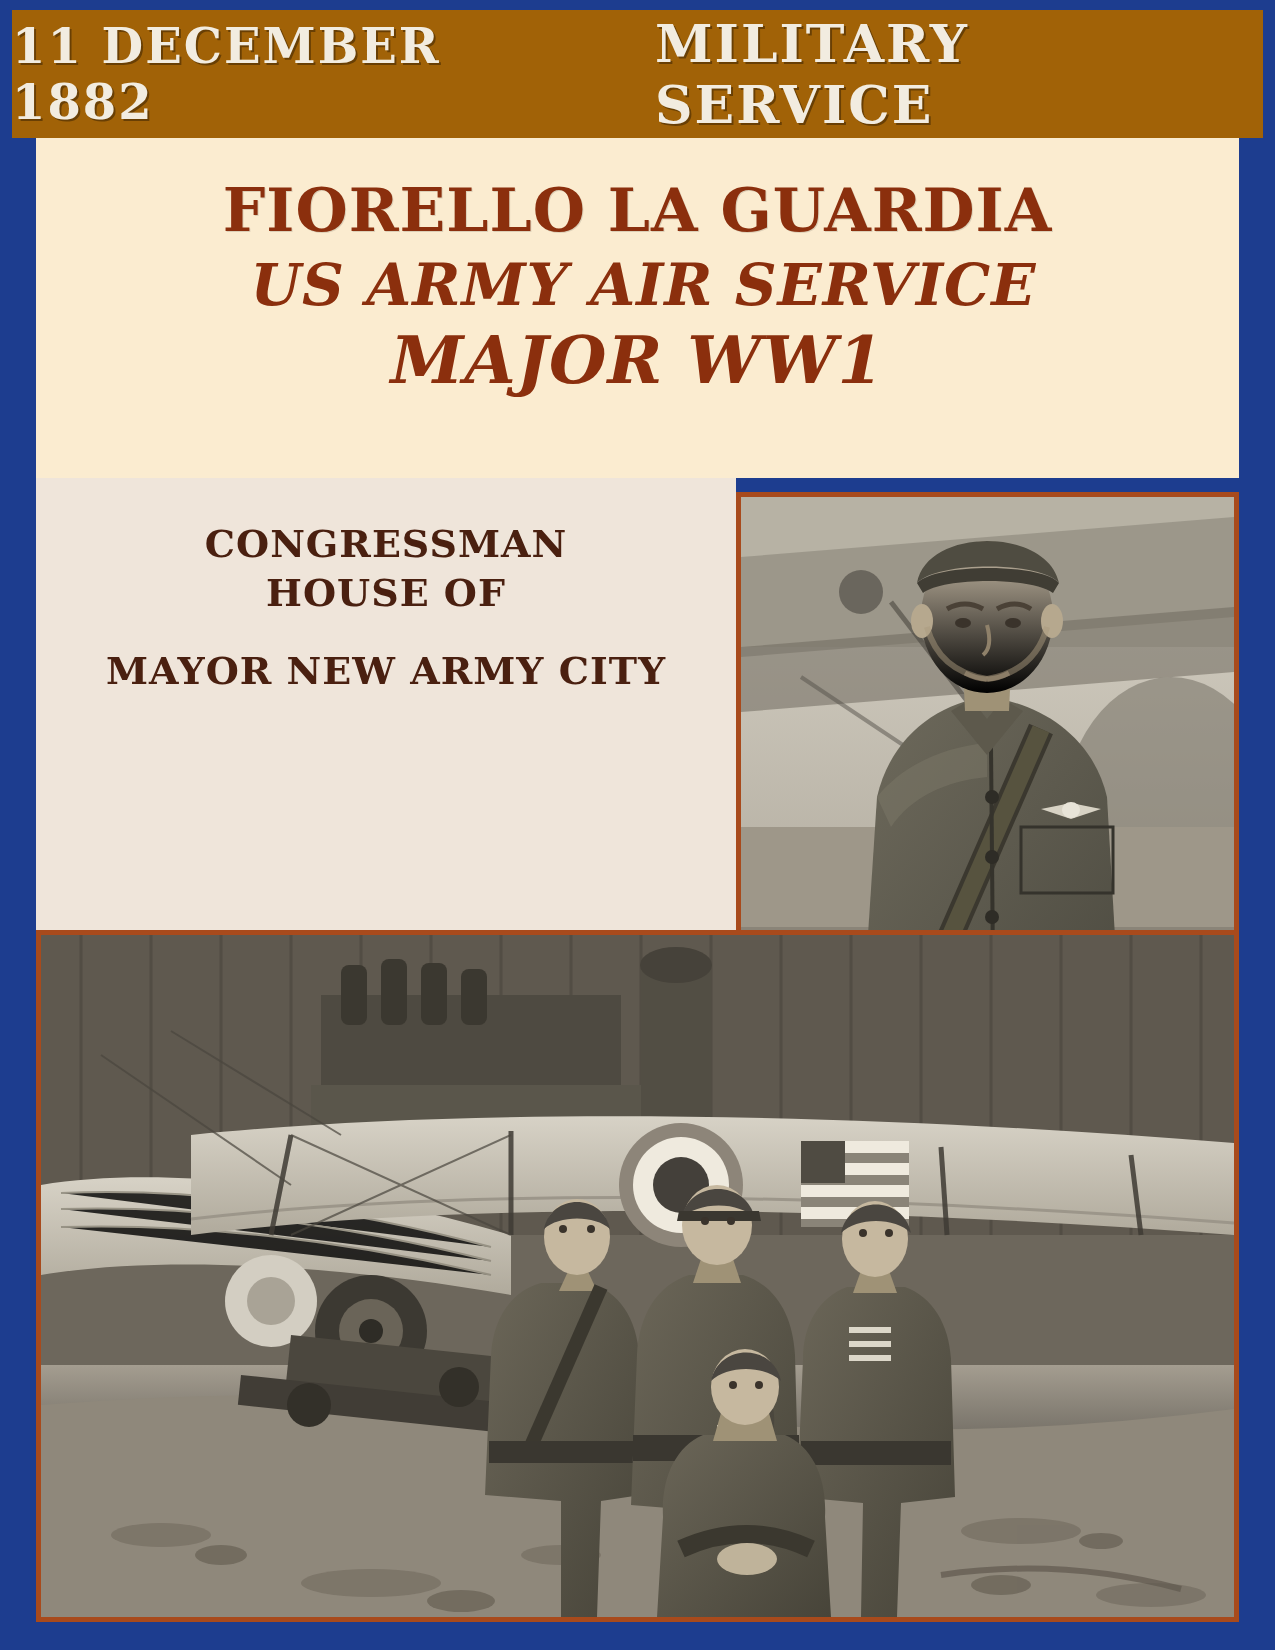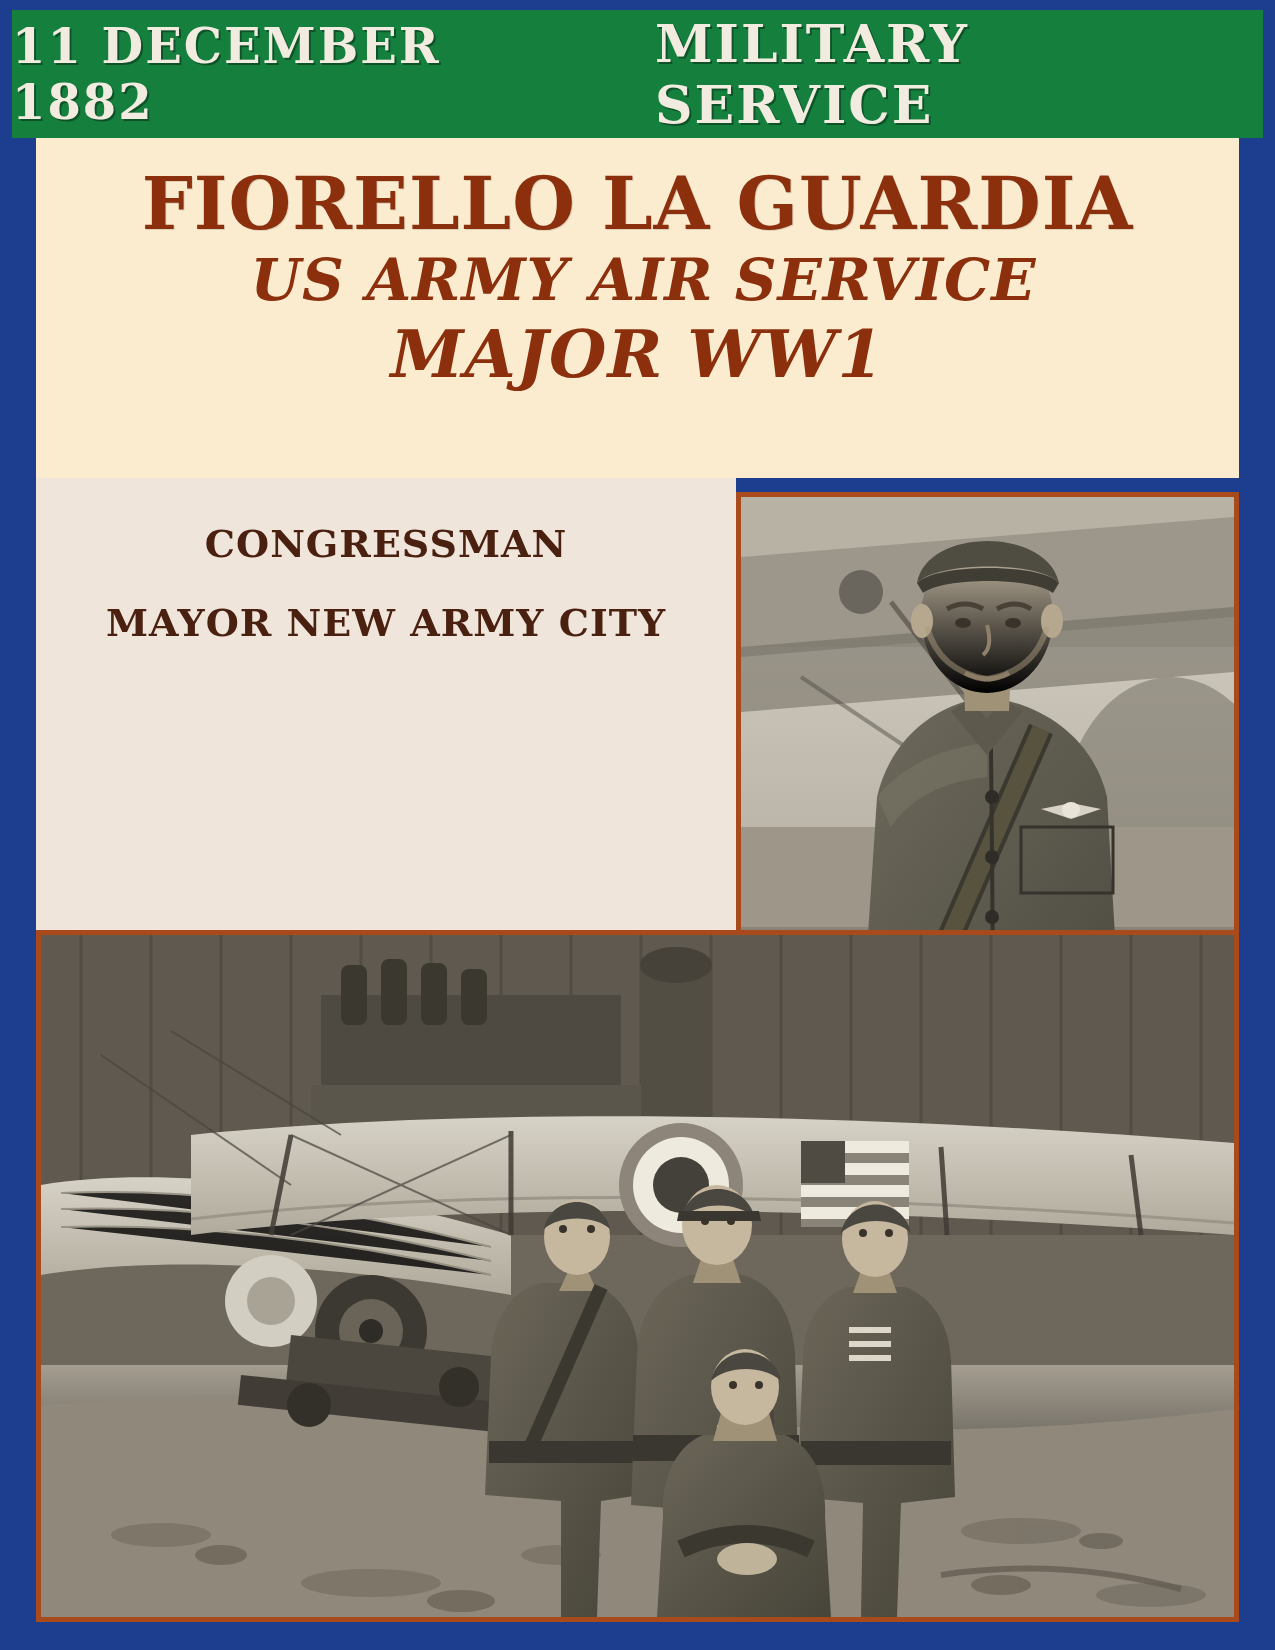--- a/index.html
+++ b/index.html
@@ -37,21 +37,21 @@
   .header-band {
     position: absolute;
     left: 0;
     top: 0;
     width: 1251px;
     height: 128px;
     display: flex;
     align-items: center;
     justify-content: center;
     gap: 58px;
-    background: #15803d;
+    background: #a16207;
   }
   .header-date, .header-label {
     color: #f2ece0;
     font-family: "DejaVu Serif", serif;
     font-weight: bold;
     letter-spacing: 2px;
     text-shadow: 2px 2px 0 rgba(0,0,0,0.35);
   }
   .header-date {
     font-size: 48px;
@@ -69,24 +69,24 @@
     height: 340px;
     background: #fbecd0;
     box-sizing: border-box;
     padding-top: 28px;
     text-align: center;
   }
   .title-name {
     color: #8b2f0d;
     font-family: "DejaVu Serif", serif;
     font-weight: bold;
-    font-size: 72px;
+    font-size: 60px;
     letter-spacing: 1px;
     line-height: 1.05;
-    margin: 0;
+    margin: 13px;
     text-shadow: 1px 1px 0 rgba(0,0,0,0.12);
   }
   .title-branch {
     color: #8b2f0d;
     font-family: "DejaVu Serif", serif;
     font-style: italic;
     font-weight: bold;
     font-size: 58px;
     letter-spacing: 1px;
     margin: 8px 0 0 0;
@@ -170,20 +170,21 @@
     </div>
 
     <div class="title-block">
       <div class="title-name">FIORELLO LA GUARDIA</div>
       <div class="title-branch">US ARMY AIR SERVICE</div>
       <div class="title-rank">MAJOR WW1</div>
     </div>
 
     <div class="roles-panel">
       <div class="role-line">CONGRESSMAN</div>
+      <div class="role-line">HOUSE OF</div>
       <div class="role-gap"></div>
       <div class="role-line">MAYOR NEW ARMY CITY</div>
     </div>
 
     <div class="portrait">
       <svg width="493" height="545" viewBox="0 0 493 545" role="img">
         <defs>
           <linearGradient id="skyg" x1="0" y1="0" x2="0" y2="1">
             <stop offset="0%" stop-color="#d9d4c8"></stop>
             <stop offset="100%" stop-color="#a9a396"></stop>

